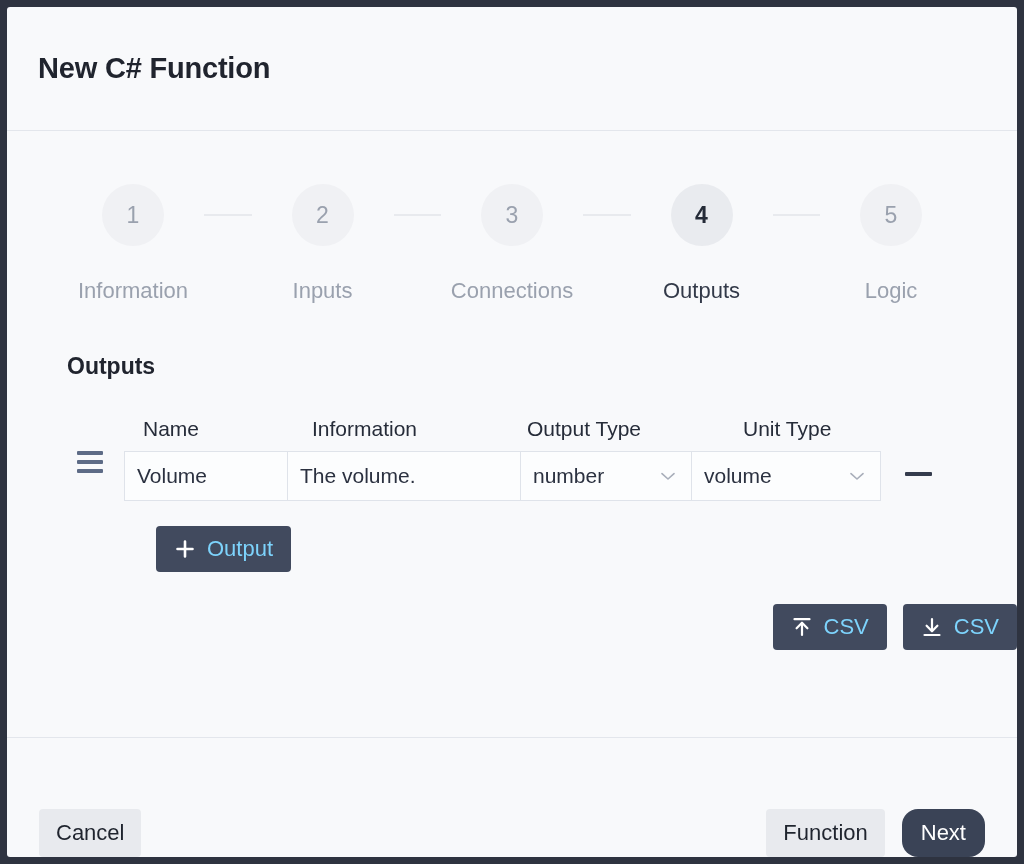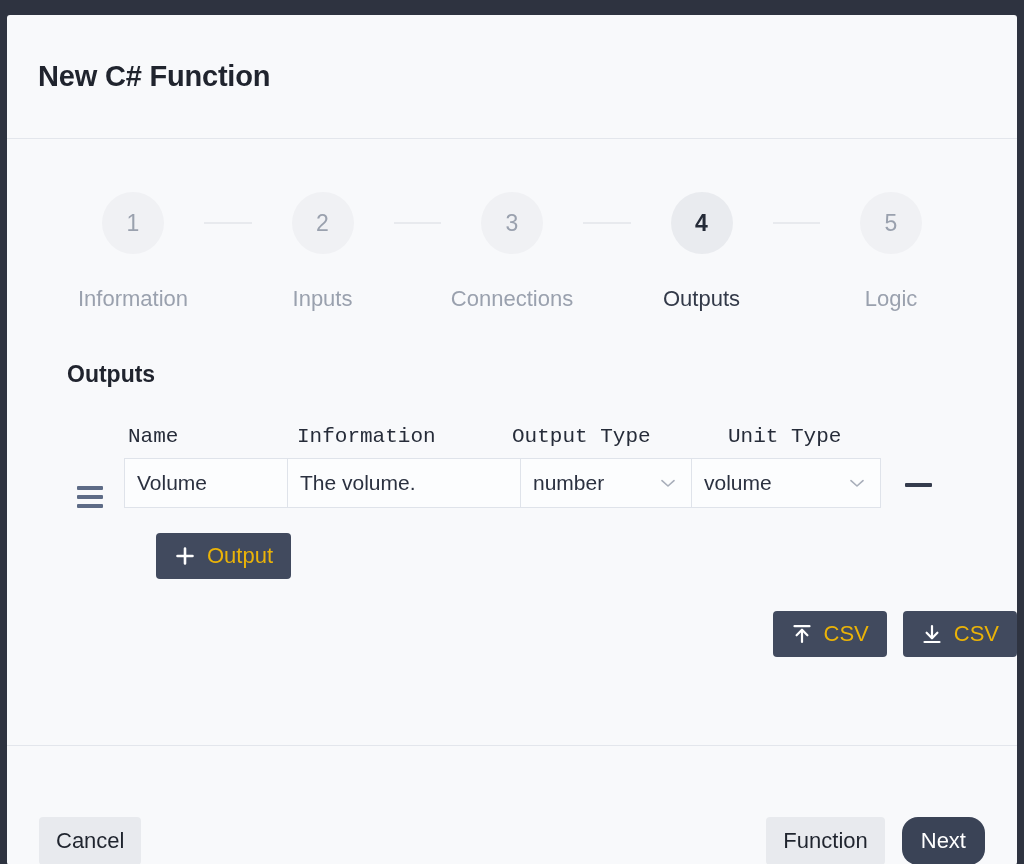--- a/index.html
+++ b/index.html
@@ -5,21 +5,21 @@
   * { box-sizing: border-box; }
   html, body {
     margin: 0; padding: 0;
     width: 1024px; height: 864px;
     background: #2e3340;
     font-family: "Liberation Sans", sans-serif;
     overflow: hidden;
   }
   #root {
     position: absolute;
-    left: 7px; top: 15px;
+    left: 7px; top: 7px;
     width: 1010px; height: 850px;
     background: #f8f9fb;
     border-radius: 3px;
     overflow: hidden;
     display: flex;
     flex-direction: column;
   }
 
   
   .dlg-header {
@@ -97,36 +97,35 @@
     font-weight: bold;
     color: #20242e;
     margin: 49px 0 0 60px;
   }
 
   
   .table-wrap { margin: 37px 0 0 61px; }
   .col-heads {
     display: flex;
     align-items: flex-start;
-    margin-left: 56px;
+    margin-left: 71px;
     margin-bottom: 10px;
-    font-family: Liberation Mono, monospace;
   }
   .col-head {
     font-size: 21px;
     color: #262c39;
   }
   .ch-name  { width: 168px; padding-left: 4px; }
   .ch-desc  { width: 216px; padding-left: 5px; }
   .ch-otype { width: 216px; padding-left: 4px; }
   .ch-utype { width: 190px; padding-left: 4px; }
 
   .out-row {
     display: flex;
-    align-items: flex-end;
+    align-items: flex-start;
   }
   .drag-handle {
     width: 56px;
     flex: 0 0 56px;
     display: flex;
     flex-direction: column;
     align-items: center;
     justify-content: center;
     gap: 5px;
     cursor: grab;
@@ -179,21 +178,21 @@
   .remove-btn i {
     display: block;
     width: 27px; height: 4px;
     background: #353c4d;
     border-radius: 1px;
   }
 
   
   .btn-dark {
     background: #414a5e;
-    color: #eab308;
+    color: #7dd3fc;
     border: none;
     border-radius: 4px;
     font-size: 22px;
     font-family: "Liberation Sans", sans-serif;
     height: 46px;
     padding: 0 18px;
     display: inline-flex;
     align-items: center;
     gap: 11px;
     cursor: pointer;

